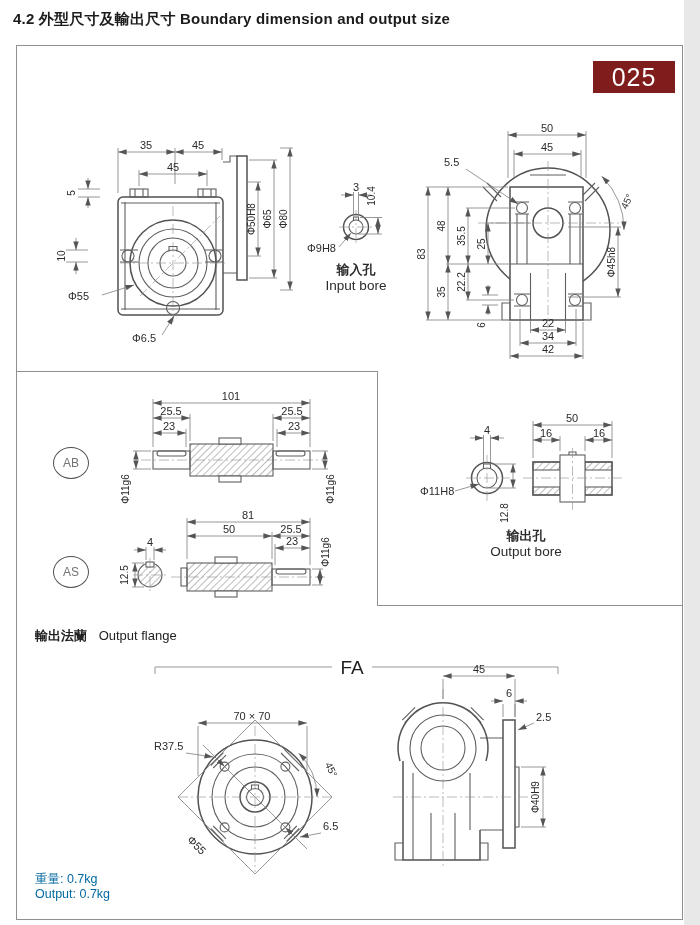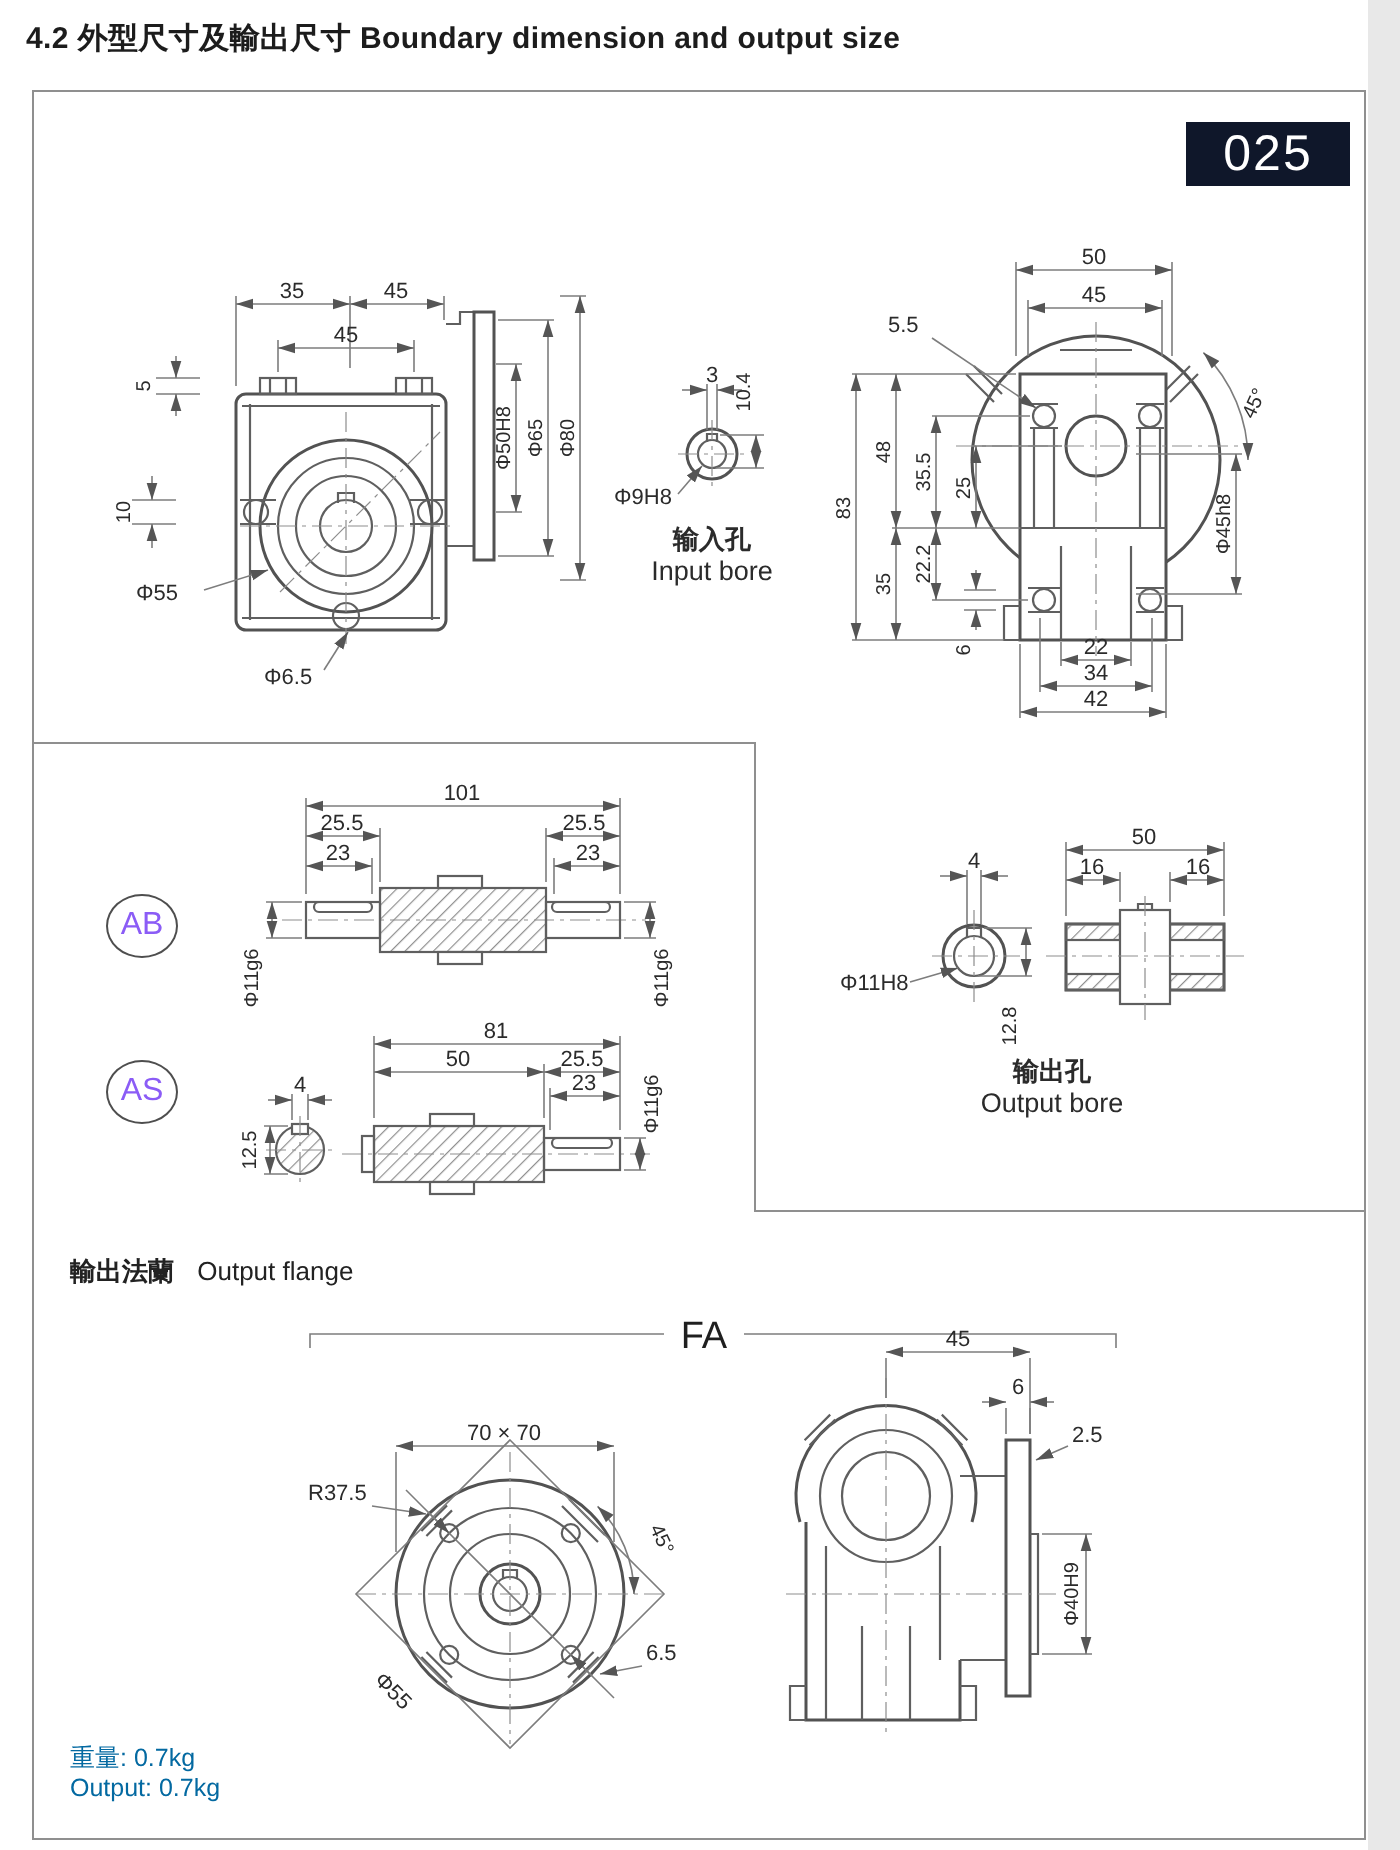--- a/index.html
+++ b/index.html
@@ -3,26 +3,26 @@
 <meta charset="utf-8">
 <style>
   html,body{margin:0;padding:0;background:#e8e8e8;}
   #page{position:relative;width:684px;height:925px;background:#ffffff;overflow:hidden;
         font-family:"Liberation Sans",sans-serif;color:#222;}
   .abs{position:absolute;}
   #doc-title{left:13px;top:10px;font-size:15px;font-weight:bold;color:#1c1c1c;letter-spacing:.2px;}
   #panel-box{left:16px;top:45px;width:667px;height:875px;border:1.5px solid #8f8f8f;box-sizing:border-box;}
   .divline{background:#8f8f8f;}
   #model-label{left:55px;top:70px;font-size:30px;color:#2e2e2e;letter-spacing:1px;}
-  #size-badge{left:593px;top:61px;width:82px;height:32px;background:#0f172a;color:#fff;
+  #size-badge{left:593px;top:61px;width:82px;height:32px;background:#7f1d1d;color:#fff;
               display:flex;align-items:center;justify-content:center;font-size:25px;letter-spacing:1px;}
   .blocklabel{font-size:13px;line-height:16px;color:#222;}
   .blocklabel .cn{font-weight:bold;}
   .marker-circle{width:34px;height:30px;border:1.6px solid #4e4e4e;border-radius:50%;
-                 display:flex;align-items:center;justify-content:center;font-size:16px;color:#8b5cf6;}
+                 display:flex;align-items:center;justify-content:center;font-size:12px;color:#737373;}
   #weight-block{left:35px;top:872px;font-size:12.5px;line-height:15px;color:#0369a1;}
   svg{overflow:visible;}
   svg text{font-family:"Liberation Sans",sans-serif;font-size:11px;fill:#2b2b2b;}
   svg text.sm{font-size:10px;}
   svg text.cjk{font-size:13px;font-weight:bold;}
   svg text.en{font-size:13.5px;font-weight:normal;}
   svg text.fa{font-size:19px;fill:#1f1f1f;}
   .ln{stroke:#5f5f5f;stroke-width:1.1;fill:none;}
   .ln2{stroke:#525252;stroke-width:1.5;fill:none;}
   .lnw{stroke:#525252;stroke-width:1.5;fill:#fff;}
@@ -223,21 +223,21 @@
       <text x="169" y="47" text-anchor="middle">23</text>
       <path class="dim" d="M26,68 H8 M26,86 H8"></path>
       <path class="dim d2" d="M11,68 V86"></path>
       <text class="sm" transform="rotate(-90 4 106)" x="4" y="106" text-anchor="middle">Φ11g6</text>
       <path class="dim" d="M187,68 H203 M187,86 H203"></path>
       <path class="dim d2" d="M200,68 V86"></path>
       <text class="sm" transform="rotate(-90 209 106)" x="209" y="106" text-anchor="middle">Φ11g6</text>
     </g>
   </svg>
 
-  <div class="abs marker-circle" style="left:53px;top:530px">
+  <div class="abs marker-circle" style="left:53px;top:556px">
       <span>AS</span>
     </div>
 
   <svg class="abs" style="left:125px;top:512px" width="235" height="105" viewBox="0 0 235 105">
     <g>
       <circle class="ht" cx="25" cy="63" r="12"></circle>
       <rect class="wh" x="21" y="50" width="8" height="5"></rect>
       <path class="cl" d="M25,46 V80 M8,63 H42"></path>
       <path class="cl" d="M46,65 H200"></path>
       <rect class="ln" x="56" y="56" width="6" height="18"></rect>

